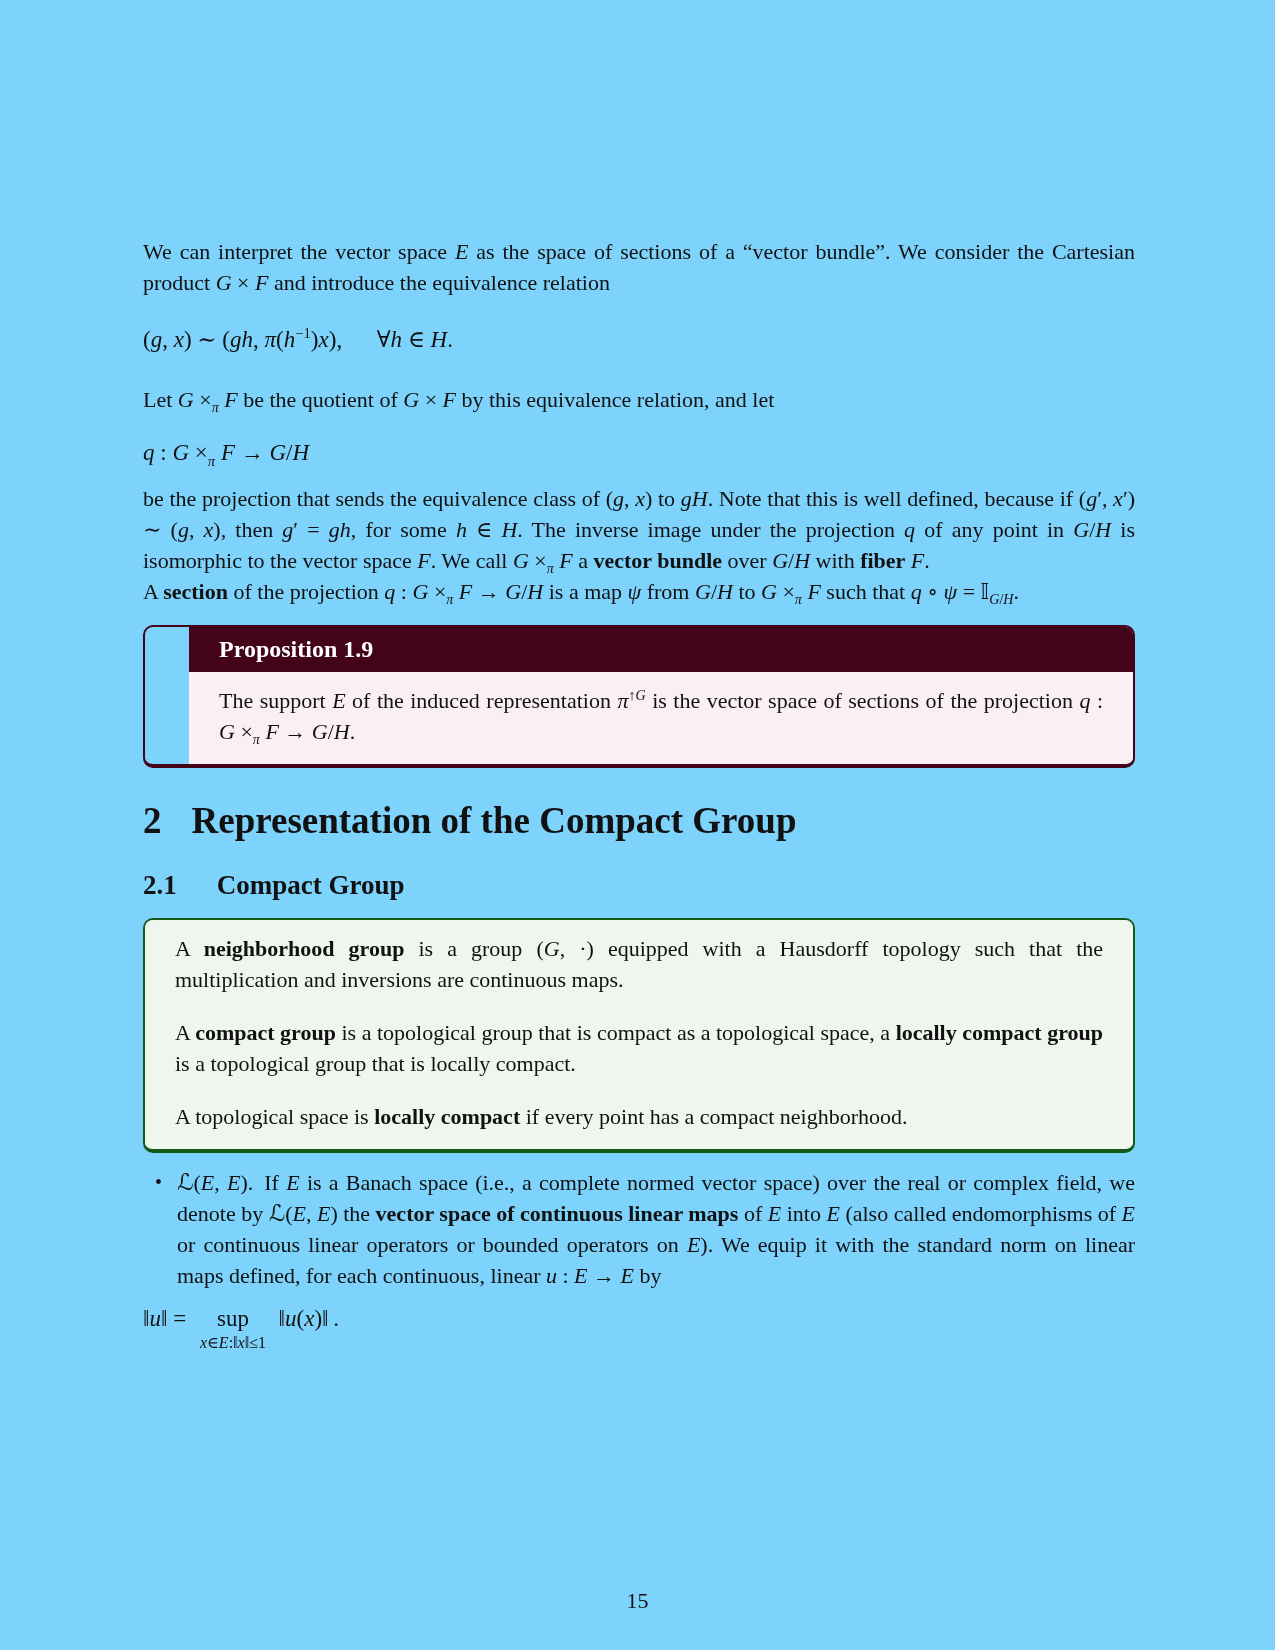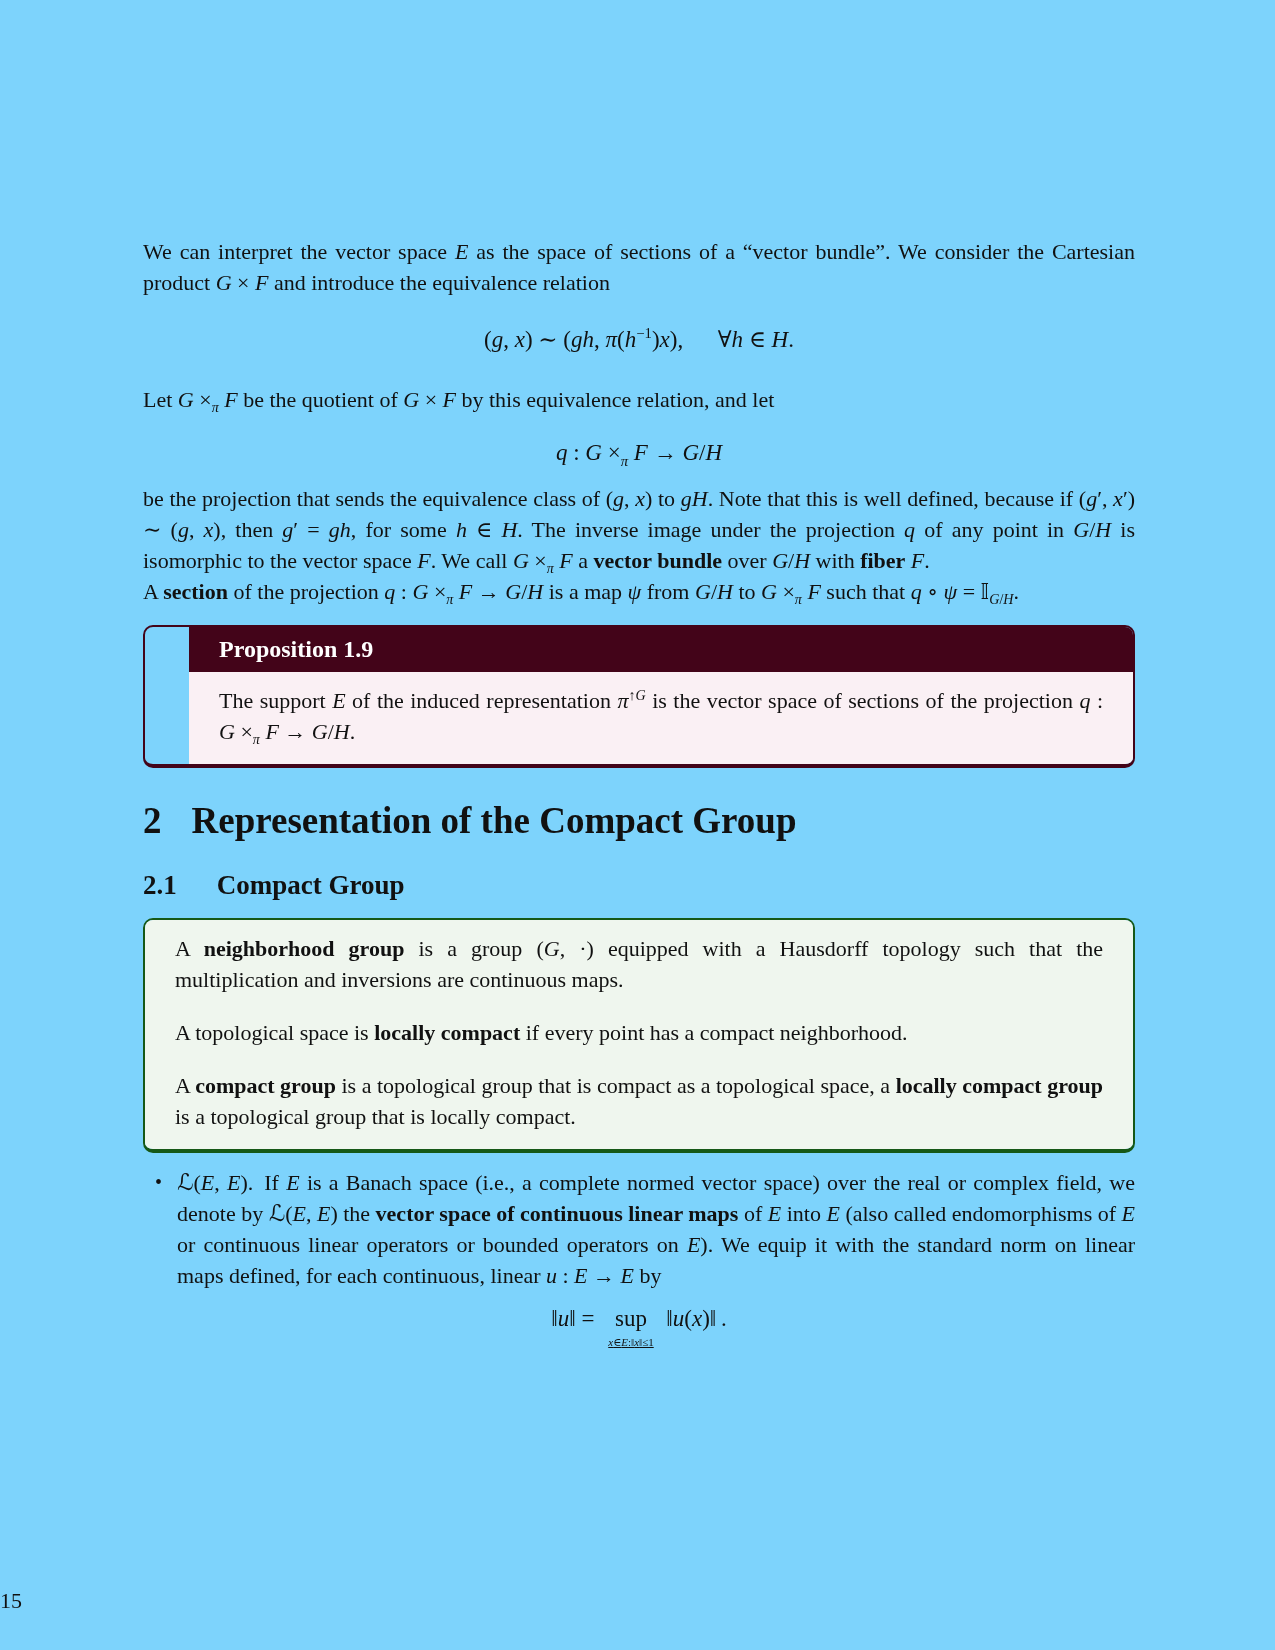--- a/index.html
+++ b/index.html
@@ -18,21 +18,20 @@
     top: 0;
     width: 992px;
     padding-top: 236px;
     font-size: 22px;
     line-height: 31px;
   }
   p { margin: 0; }
   .body-par { text-align: justify; }
   sub, sup { font-size: 64%; line-height: 0; }
   .equation {
-    text-align: center;
     font-size: 23px;
     line-height: 32px;
   }
   .eq-equiv   { margin: 26px 0 0; }
   .par-quot   { margin-top: 28px; }
   .eq-qmap    { margin-top: 22px; }
   .par-proj   { margin-top: 14px; }
 
   
   .tcb {
@@ -102,27 +101,28 @@
   .bb     { font-family: "DejaVu Sans", sans-serif; font-style: normal; }
 
   .eq-norm { margin-top: 12px; }
   .supstack {
     display: inline-flex;
     flex-direction: column;
     align-items: center;
     margin: 0 8px;
   }
   .supword { line-height: 30px; }
-  .supcond { font-size: 11px; line-height: 17px; white-space: nowrap; text-decoration: underline; }
+  .supcond { font-size: 16px; line-height: 17px; white-space: nowrap; }
 
   .page-number {
     position: absolute;
     left: 0;
     right: 0;
     top: 1588px;
+    text-align: center;
     font-size: 22px;
   }
 </style>
 </head>
 <body>
 
 <div class="page">
   <div class="content">
 
     <p class="body-par">We can interpret the vector space <i>E</i> as the space of sections of a “vector bundle”. We consider the Cartesian product <i>G</i> × <i>F</i> and introduce the equivalence relation</p>
@@ -148,22 +148,22 @@
       <span class="num">2</span><span>Representation of the Compact Group</span>
     </h1>
 
     <h2 class="subsection">
       <span class="num">2.1</span><span>Compact Group</span>
     </h2>
 
     <div class="tcb tcb-def">
       <div class="tcb-body">
         <p>A <b>neighborhood group</b> is a group (<i>G</i>, ·) equipped with a Hausdorff topology such that the multiplication and inversions are continuous maps.</p>
+        <p>A <b>compact group</b> is a topological group that is compact as a topological space, a <b>locally compact group</b> is a topological group that is locally compact.</p>
         <p>A topological space is <b>locally compact</b> if every point has a compact neighborhood.</p>
-        <p>A <b>compact group</b> is a topological group that is compact as a topological space, a <b>locally compact group</b> is a topological group that is locally compact.</p>
       </div>
     </div>
 
 
     <ul class="notation">
       <li><span class="script">ℒ</span>(<i>E</i>, <i>E</i>). If <i>E</i> is a Banach space (i.e., a complete normed vector space) over the real or complex field, we denote by <span class="script">ℒ</span>(<i>E</i>, <i>E</i>) the <b>vector space of continuous linear maps</b> of <i>E</i> into <i>E</i> (also called endomorphisms of <i>E</i> or continuous linear operators or bounded operators on <i>E</i>). We equip it with the standard norm on linear maps defined, for each continuous, linear <i>u</i> : <i>E</i> → <i>E</i> by</li>
     </ul>
 
     <div class="equation eq-norm">‖<i>u</i>‖ = <span class="supstack">
           <span class="supword">sup</span>

